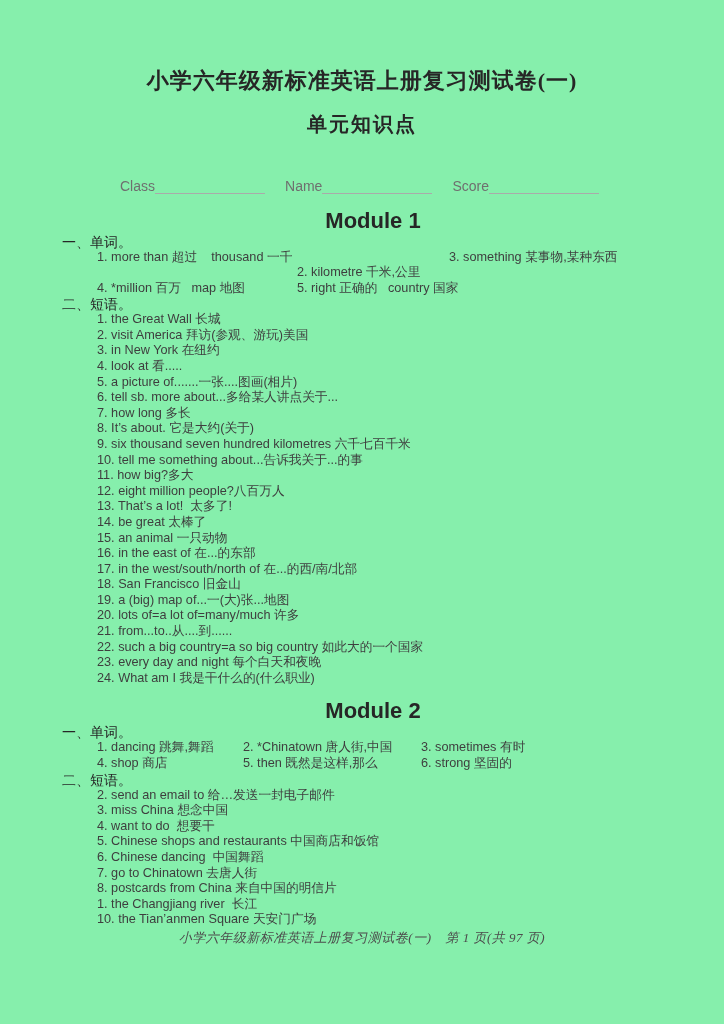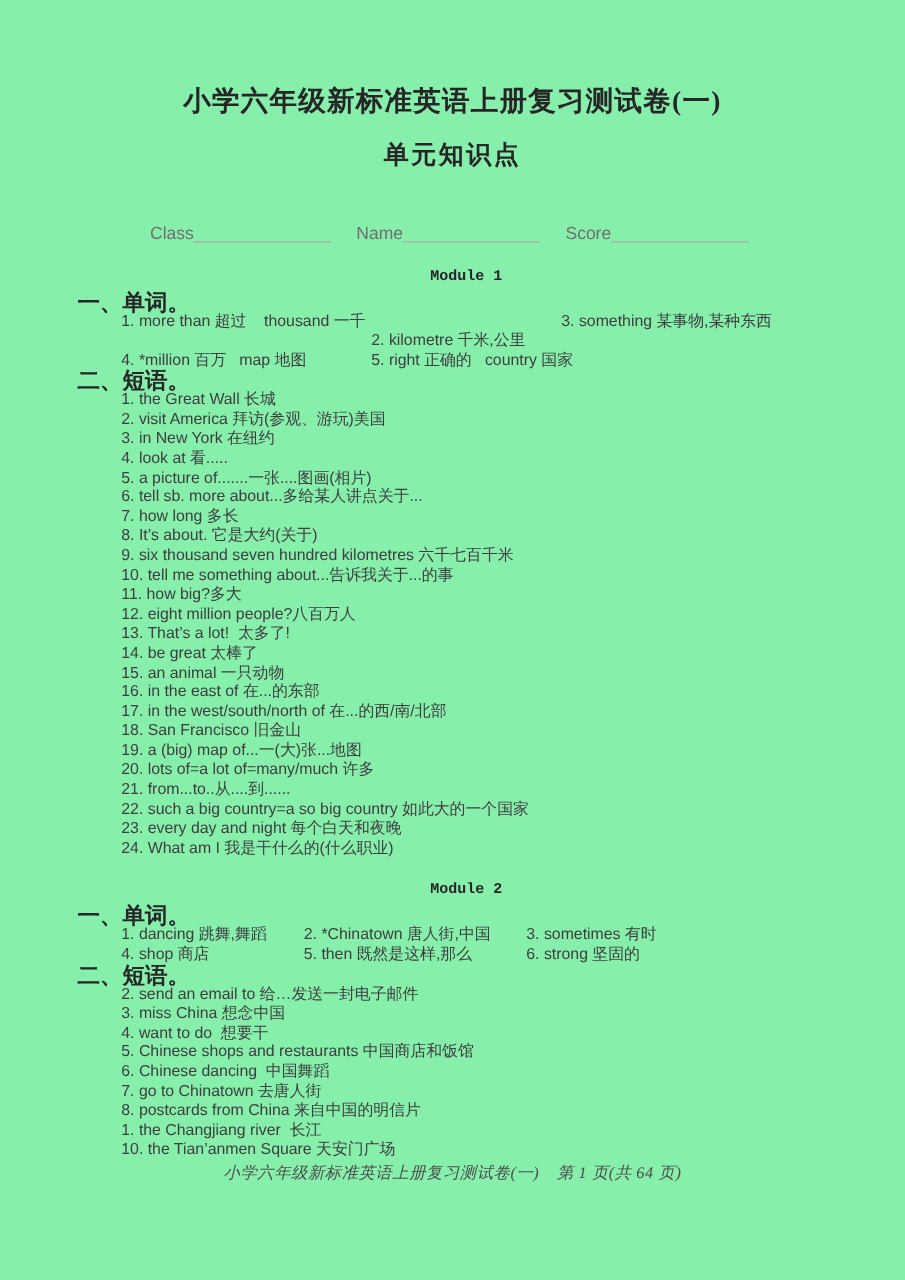--- a/index.html
+++ b/index.html
@@ -45,32 +45,32 @@
   .field-label { line-height: 16px; }
   .field-line {
     display: inline-block;
     width: 110px;
     height: 14px;
     border-bottom: 1px solid var(--underline, #aaaaaa);
   }
   .content { padding-left: 62px; padding-right: 30px; }
   .module-title {
     text-align: center;
-    font-family: Liberation Mono, monospace;
-    font-size: 12px;
+    font-family: Liberation Sans, sans-serif;
+    font-size: 22px;
     font-weight: 600;
     color: var(--heading, #2b2b2b);
     line-height: 22px;
     margin-top: 14px;
     margin-bottom: 2px;
     padding-right: 10px;
   }
   .section-heading {
-    font-size: 18px;
-    font-weight: 700;
+    font-size: 14px;
+    font-weight: 400;
     color: var(--heading, #262626);
     line-height: 16px;
   }
   .word-row {
     display: flex;
     padding-left: 35px;
     line-height: 15.6px;
     font-size: 12.7px;
     white-space: pre;
   }
@@ -163,15 +163,15 @@
         <div class="phrase-item">6. Chinese dancing  中国舞蹈</div>
         <div class="phrase-item">7. go to Chinatown 去唐人街</div>
         <div class="phrase-item">8. postcards from China 来自中国的明信片</div>
         <div class="phrase-item">1. the Changjiang river  长江</div>
         <div class="phrase-item">10. the Tian’anmen Square 天安门广场</div>
       </div>
     </div>
 
   <div class="page-footer">
     <span>小学六年级新标准英语上册复习测试卷(一)</span>
-    <span>第 1 页(共 64 页)</span>
+    <span>第 1 页(共 97 页)</span>
   </div>
 </div>
 
 </body></html>

